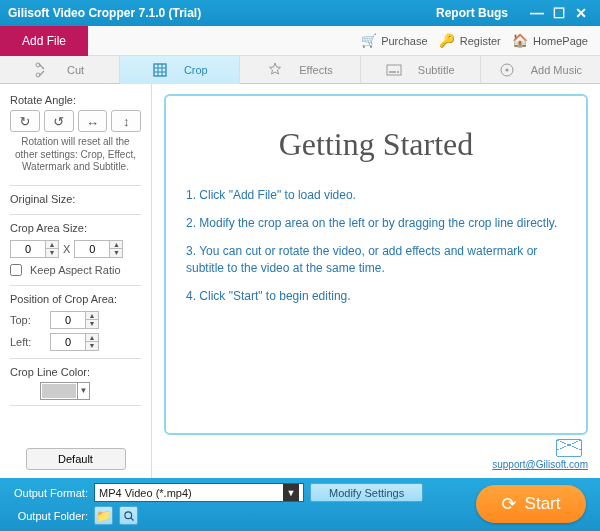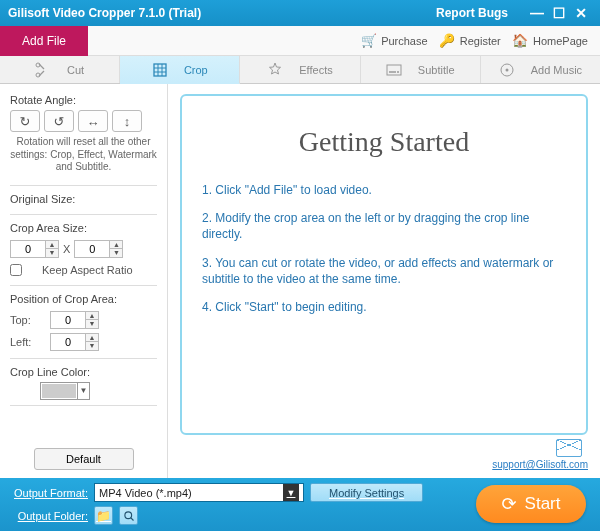--- a/index.html
+++ b/index.html
@@ -16,51 +16,51 @@
 .toplink { display: flex; align-items: center; gap: 4px; margin-right: 12px; color: #555; cursor: pointer; font-size: 11px; }
 .toplink .ico { font-size: 13px; }
 
 .tabs { height: 28px; display: flex; border-bottom: 1px solid #ccc; background: #fafafa; }
 .tab { flex: 1; display: flex; align-items: center; justify-content: center; gap: 16px; border-right: 1px solid #ddd; color: #888; cursor: pointer; font-size: 11px; background: #f1f1f1; }
 .tab:last-child { border-right: none; }
 .tab.active { background: linear-gradient(#d5f1fc,#c8ecfb); color: #2c88b8; border-bottom: 1px solid #c8ecfb; margin-bottom: -1px; }
 .tab .ti { width: 16px; height: 16px; display: inline-block; }
 
 .main { display: flex; height: 394px; background: #fff; }
-.sidebar { width: 168px; padding: 8px 10px; border-right: 1px solid #ddd; color: #555; font-size: 11px; display: flex; flex-direction: column; }
+.sidebar { width: 152px; padding: 8px 10px; border-right: 1px solid #ddd; color: #555; font-size: 11px; display: flex; flex-direction: column; }
 .sec-title { font-size: 11px; margin: 2px 0 4px; color: #444; }
 .rotbtns { display: flex; gap: 4px; margin-bottom: 4px; }
 .rotbtn { width: 30px; height: 22px; border: 1px solid #bbb; background: #fdfdfd; border-radius: 3px; display: flex; align-items: center; justify-content: center; cursor: pointer; font-size: 13px; }
 .note { font-size: 10px; color: #666; line-height: 1.25; margin-bottom: 6px; text-align: center; }
 .hr { border: none; border-top: 1px solid #ddd; margin: 5px 0; }
 .row { display: flex; align-items: center; gap: 4px; margin: 2px 0; }
 .spin { display: flex; align-items: center; }
 .spin input { width: 36px; height: 18px; border: 1px solid #bbb; text-align: center; font-size: 11px; }
 .spin .arrows { display: flex; flex-direction: column; border: 1px solid #bbb; border-left: none; }
 .spin .arrows div { width: 12px; height: 8px; font-size: 7px; line-height: 8px; text-align: center; background: #f4f4f4; cursor: pointer; }
 .spin .arrows div:first-child { border-bottom: 1px solid #bbb; }
-.chk { display: flex; align-items: center; gap: 20px; margin: 4px 0; }
+.chk { display: flex; align-items: center; gap: 8px; margin: 4px 0; }
 .chk input { width: 12px; height: 12px; }
 .lbl { width: 36px; display: inline-block; }
 .colorbox { width: 50px; height: 18px; border: 1px solid #999; background: #fff; cursor: pointer; margin-left: 30px; display: flex; }
 .colorbox .swatch { flex: 1; background: #ccc; margin: 1px; }
 .colorbox .dd { width: 12px; display: flex; align-items: center; justify-content: center; font-size: 8px; border-left: 1px solid #999; }
 .defaultbtn { width: 100px; height: 22px; margin: 0 auto; border: 1px solid #bbb; background: #f4f4f4; border-radius: 3px; cursor: pointer; font-size: 11px; }
 .sidebar .grow { flex: 1; }
 
 .content { flex: 1; padding: 10px 12px 8px; display: flex; flex-direction: column; }
 .panel { flex: 1; border: 2px solid #8fd7ef; border-radius: 6px; padding: 16px 20px; }
-.panel h1 { text-align: center; font-size: 28px; font-weight: normal; color: #555; margin: 14px 0 24px; font-family: Georgia, serif; }
+.panel h1 { text-align: center; font-size: 32px; font-weight: normal; color: #555; margin: 14px 0 24px; font-family: Georgia, serif; }
 .panel p { color: #2977b0; font-size: 12px; margin: 12px 0; line-height: 1.35; }
 .support { text-align: right; margin-top: 4px; font-size: 10px; }
 .support a { color: #2a7ec4; text-decoration: underline; }
 .support .env { display: block; margin: 0 6px 2px auto; width: 26px; height: 18px; border: 1.5px solid #5aa9dc; border-radius: 2px; position: relative; }
 .support .env::after { content: ""; position: absolute; left: 0; right: 0; top: 0; height: 10px; background: linear-gradient(to bottom right, transparent 48%, #5aa9dc 48%, #5aa9dc 52%, transparent 52%), linear-gradient(to bottom left, transparent 48%, #5aa9dc 48%, #5aa9dc 52%, transparent 52%); }
 
-.footer { background: linear-gradient(#26a9df,#1b94cc); height: 53px; padding: 5px 10px 13px; color: #fff; font-size: 11px; text-decoration: underline; }
+.footer { background: linear-gradient(#26a9df,#1b94cc); height: 53px; padding: 5px 10px 13px; color: #fff; font-size: 11px; }
 .footer .frow { display: flex; align-items: center; gap: 6px; margin-bottom: 4px; }
 .footer .flabel { width: 78px; text-align: right; }
 .select { flex: 0 0 210px; height: 19px; background: #fff; border: 1px solid #0b6b99; display: flex; align-items: center; color: #222; padding: 0 4px; }
 .select .dd { width: 16px; height: 17px; margin-left: auto; background: #333; color: #fff; display: flex; align-items: center; justify-content: center; font-size: 9px; cursor: pointer; }
 .osbtn { height: 19px; padding: 0 18px; background: linear-gradient(#bfe9fb,#a0dcf7); border: 1px solid #4fa9d6; color: #22526e; cursor: pointer; font-size: 11px; border-radius: 2px; }
 .pathbox { flex: 0 0 300px; height: 19px; background: #fff; border: 1px solid #0b6b99; color: #222; padding: 0 4px; display: flex; align-items: center; overflow: hidden; }
 .ficon { width: 19px; height: 19px; border: 1px solid #4fa9d6; background: linear-gradient(#bfe9fb,#a0dcf7); display: flex; align-items: center; justify-content: center; cursor: pointer; color: #22526e; font-size: 12px; border-radius: 2px; }
 .startbtn { position: absolute; right: 14px; bottom: 8px; width: 110px; height: 38px; background: linear-gradient(#ffa43a,#ff8a1f); border: none; border-radius: 19px; color: #fff; font-size: 17px; cursor: pointer; display: flex; align-items: center; justify-content: center; gap: 8px; box-shadow: 0 1px 3px rgba(0,0,0,.25); }
 .startbtn .sico { font-size: 18px; }
 .footer { position: relative; }

